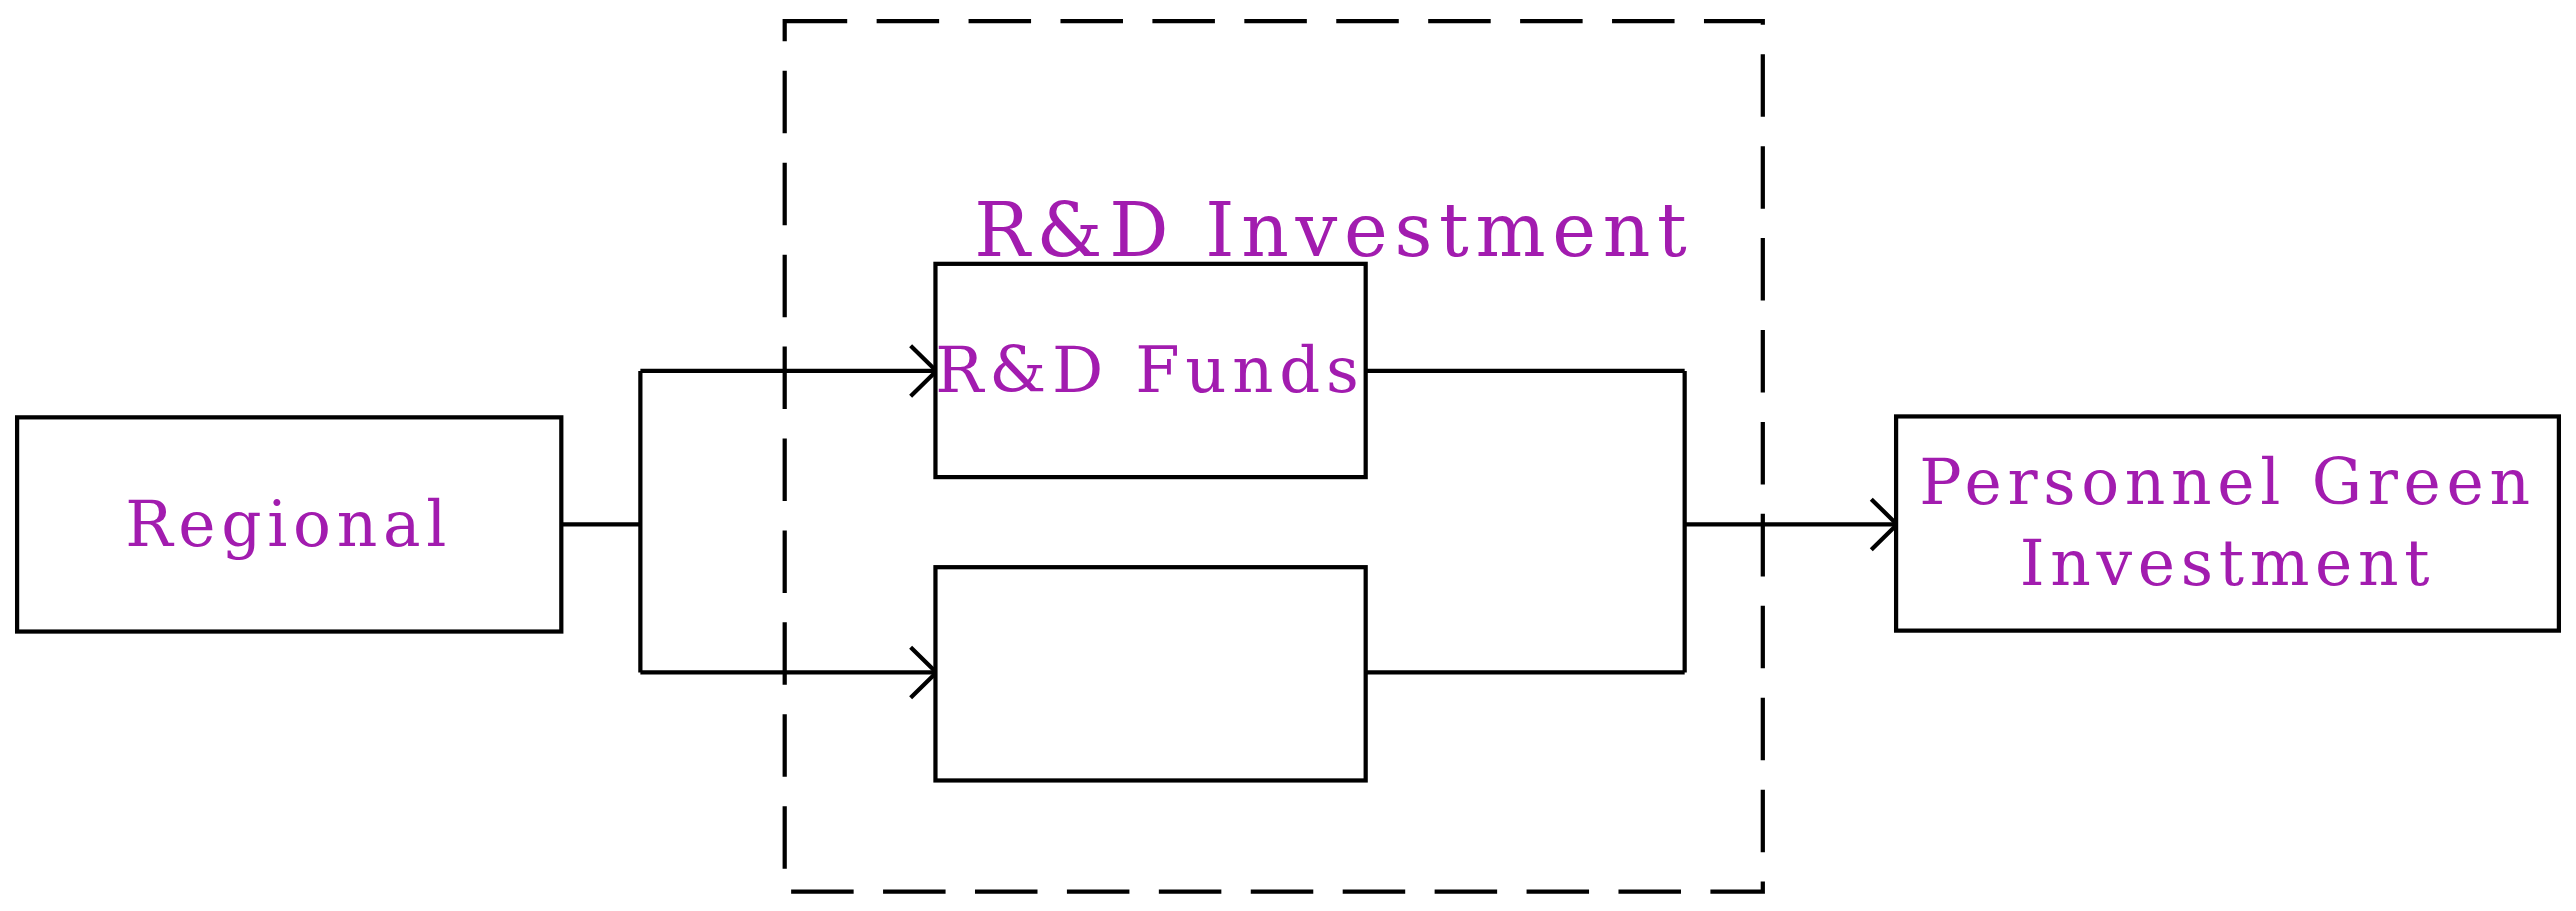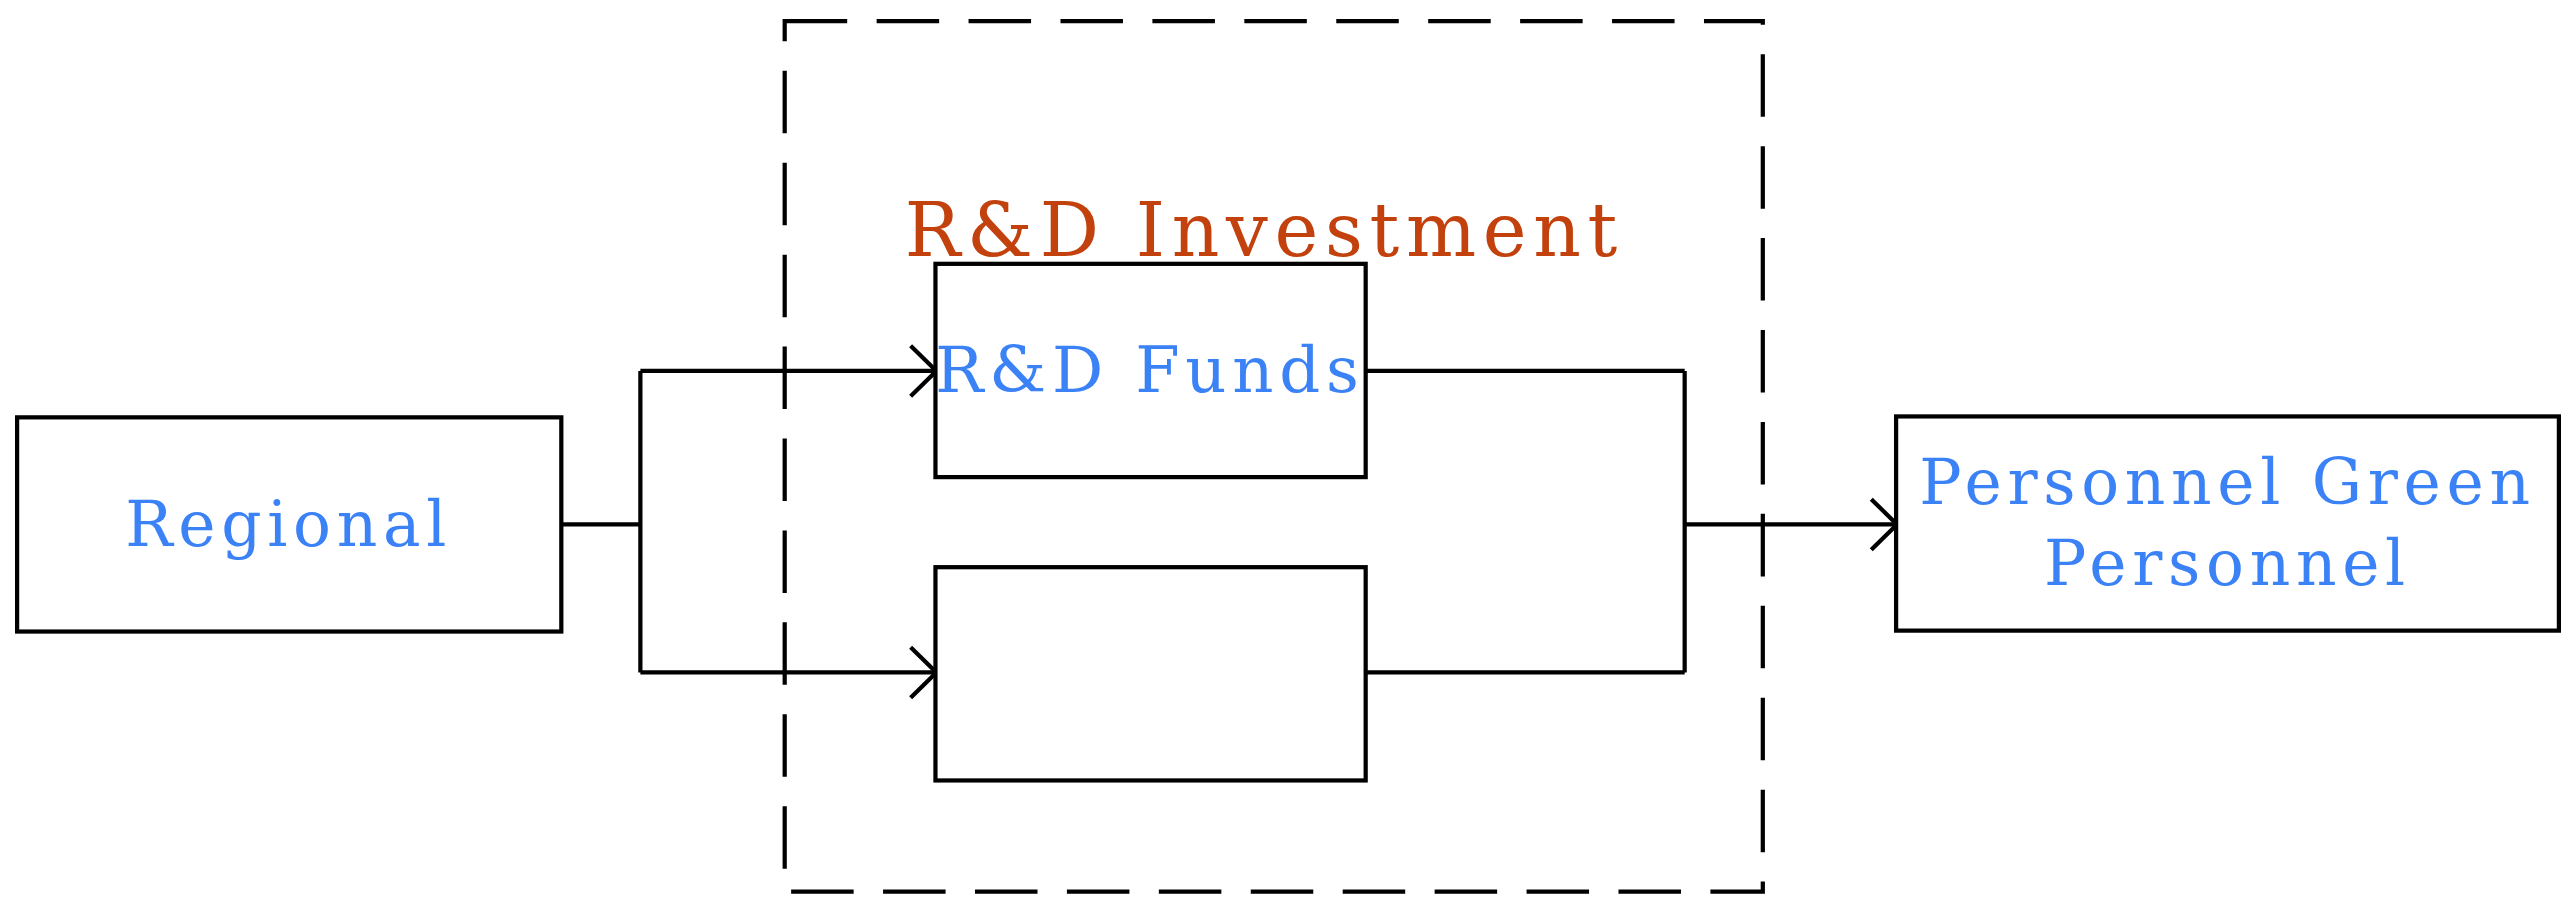--- a/index.html
+++ b/index.html
@@ -51,32 +51,32 @@
     stroke-linecap: butt;
     stroke-linejoin: miter;
   }
   .node-label {
     position: absolute;
     display: flex;
     flex-direction: column;
     align-items: center;
     justify-content: center;
     text-align: center;
-    color: #3b82f6;
+    color: #a21caf;
     font-family: "DejaVu Serif", "Liberation Serif", serif;
     letter-spacing: 0.09em;
     line-height: 1.28;
     white-space: pre;
     user-select: none;
   }
   .node-label .ln { display: block; }
   .group-title {
     position: absolute;
-    text-align: left;
-    color: #c2410c;
+    text-align: center;
+    color: #a21caf;
     font-family: "DejaVu Serif", "Liberation Serif", serif;
     letter-spacing: 0.09em;
     white-space: pre;
     user-select: none;
   }
 </style>
 </head>
 <body>
 
 <div id="canvas">
@@ -121,17 +121,17 @@
     <span>R&amp;D Investment</span>
   </div>
 
   <div class="node-label" style="left:935px; top:264px; width:430px; height:213px; font-size:64px;">
     <span class="ln">R&amp;D Funds</span>
   </div>
 
 
   <div class="node-label" style="left:1896px; top:417px; width:663px; height:214px; font-size:63px;">
     <span class="ln">Personnel Green</span>
-    <span class="ln">Personnel</span>
+    <span class="ln">Investment</span>
   </div>
 
 </div>
 
 
 </body></html>

